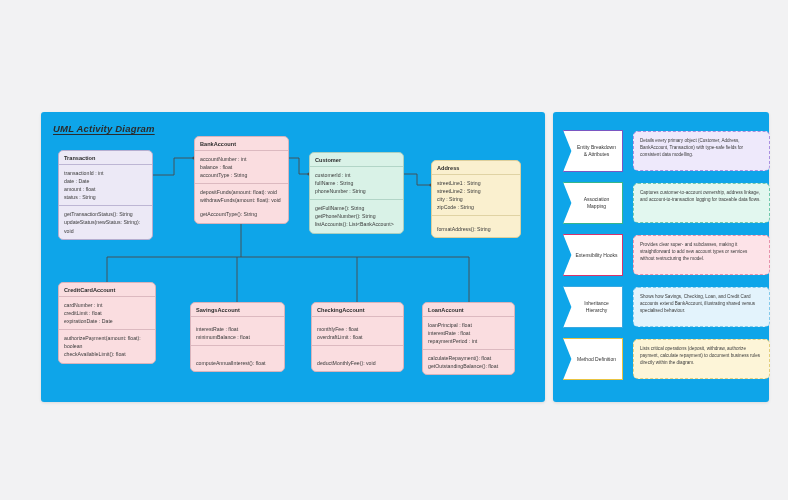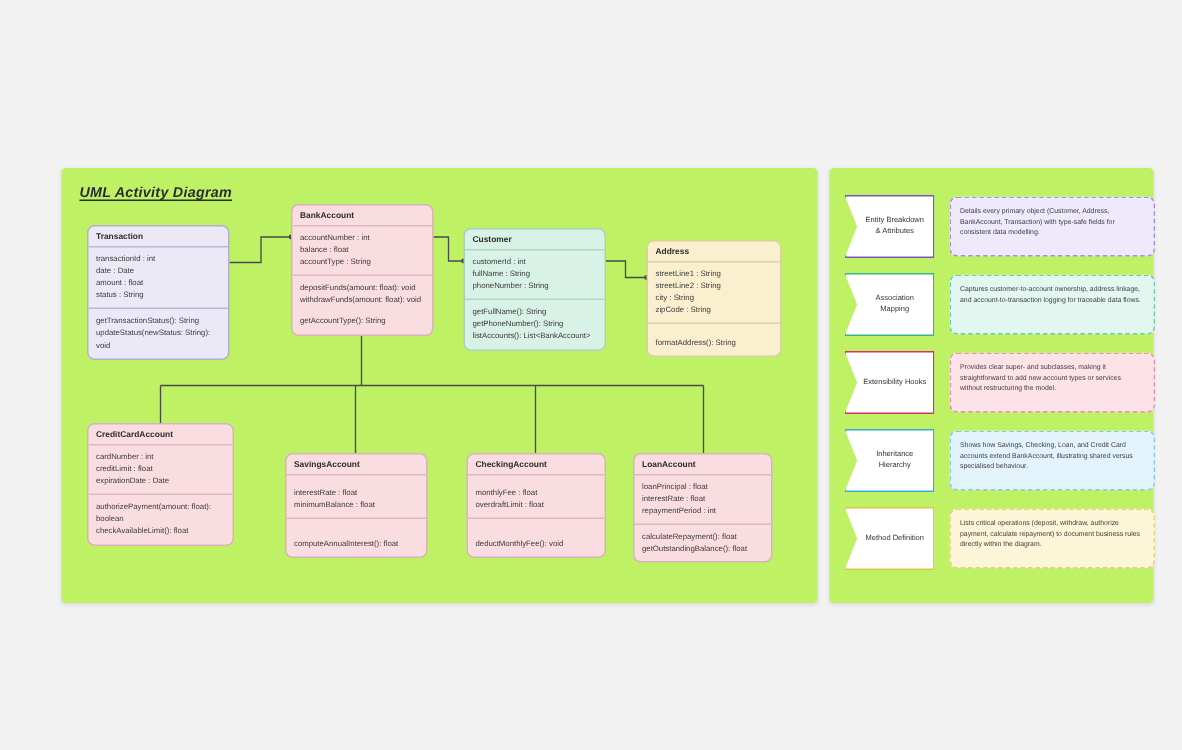--- a/index.html
+++ b/index.html
@@ -12,21 +12,21 @@
     position: relative;
     width: 788px;
     height: 500px;
     background: #f2f2f3;
     overflow: hidden;
   }
 
   
   .panel {
     position: absolute;
-    background: #bef264;
+    background: #0ea5e9;
     border-radius: 3px;
     box-shadow: 0 1px 3px rgba(0,0,0,0.10);
   }
   #diagram-panel { left: 41px; top: 112px; width: 504px; height: 290px; }
   #legend-panel  { left: 553px; top: 112px; width: 216px; height: 290px; }
 
   .diagram-title {
     position: absolute;
     left: 12px;
     top: 11px;

